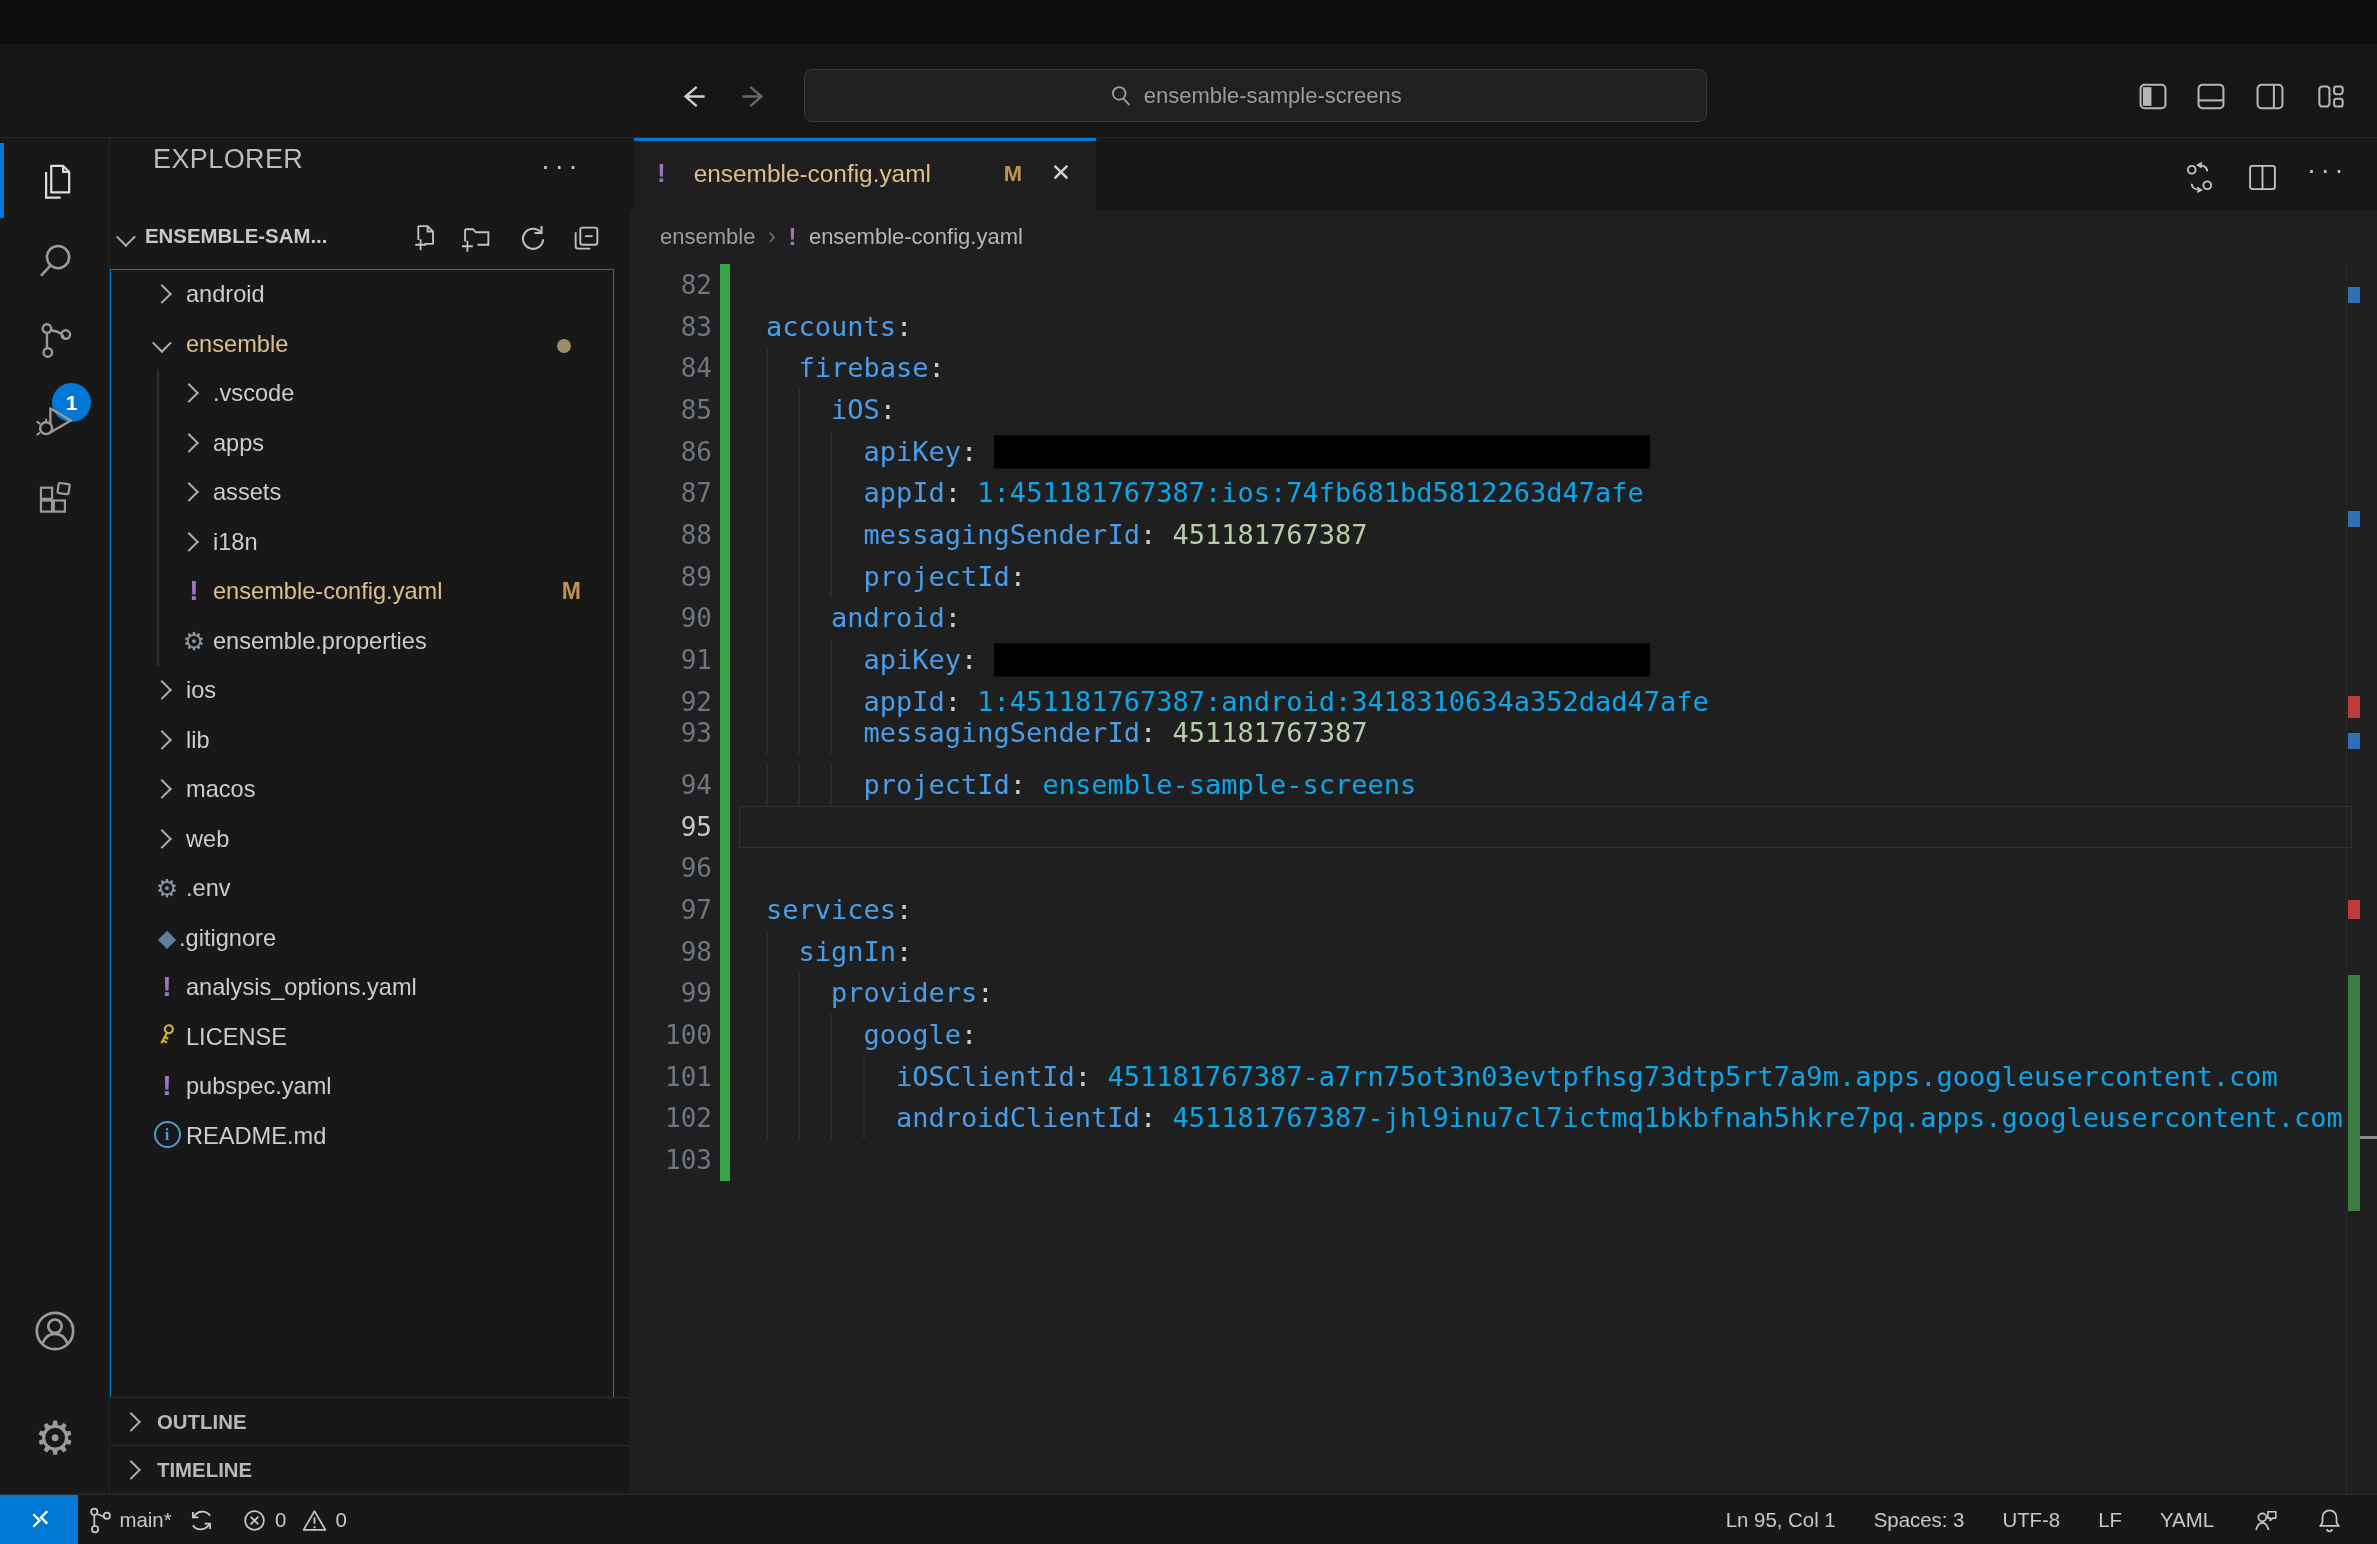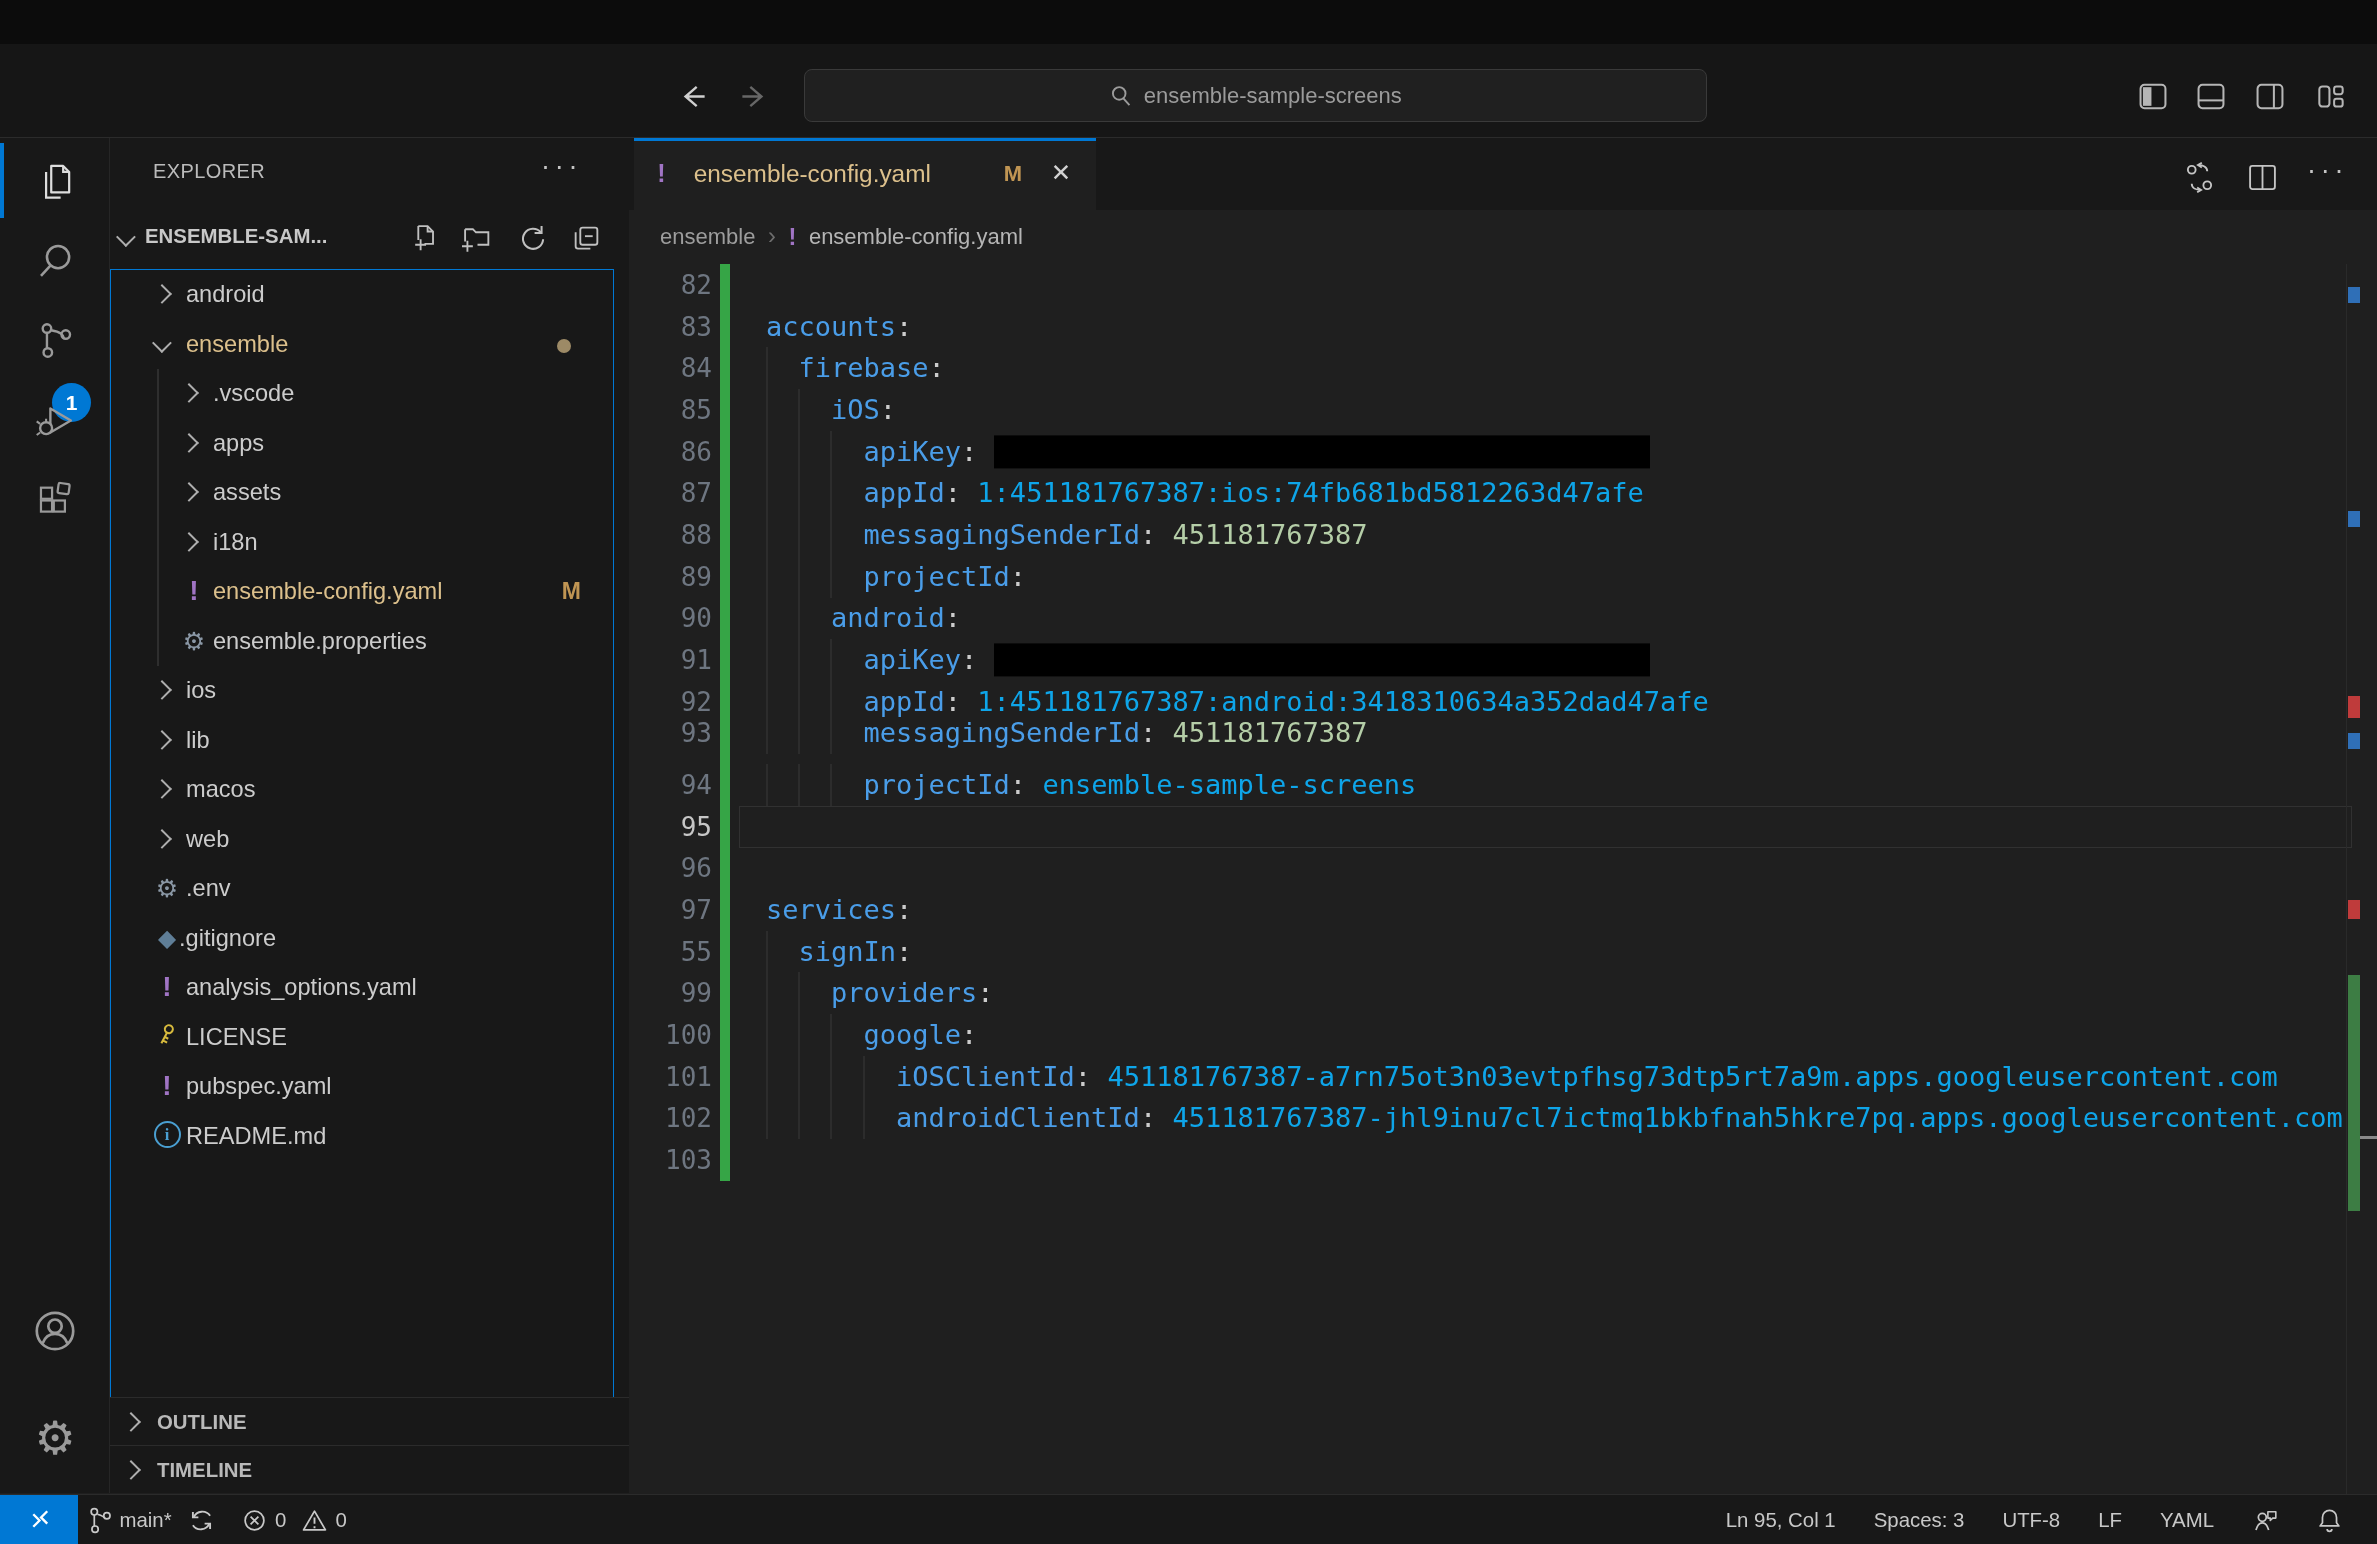--- a/index.html
+++ b/index.html
@@ -19,21 +19,21 @@
   #activitybar{left:0;top:138px;width:110px;height:1355px;background:#181818;border-right:0.8px solid #262626;box-sizing:border-box;}
   .act-item{left:0;width:110px;height:75px;display:flex;align-items:center;justify-content:center;}
   .act-active-border{left:0;top:4.7px;width:3.9px;height:75px;background:#0078d4;}
   #scm-badge{left:52px;top:80px;width:39px;height:39px;border-radius:50%;background:#0078d4;color:#fff;
              font-size:21px;font-weight:bold;display:flex;align-items:center;justify-content:center;}
   .gear-glyph{font-size:46px;color:#9a9a9a;line-height:1;}
 
   
   #sidebar{left:110px;top:138px;width:519px;height:1355px;background:#181818;}
   #explorer-title-row{left:0;top:0;width:519px;height:68px;}
-  #explorer-title{left:43px;top:22px;font-size:20px;color:#bbbbbb;letter-spacing:0.4px;}
+  #explorer-title{left:43px;top:6px;font-size:27px;color:#bbbbbb;letter-spacing:0.4px;}
   #explorer-more{left:431px;top:12.6px;font-size:27px;letter-spacing:4.7px;color:#c5c5c5;}
   #section-row{left:0;top:68px;width:519px;height:63px;}
   #section-label{left:35px;top:19px;font-size:20.4px;font-weight:bold;color:#c8c8c8;}
   .section-chevron{left:9.4px;top:23.6px;}
   .sec-icon{top:17.3px;width:31px;height:31px;}
 
   #tree{left:0;top:131px;width:504px;height:1129px;border:1.6px solid #0078d4;box-sizing:border-box;}
   .tree-row{left:0;width:501px;height:50px;}
   .tree-label{position:absolute;top:11px;font-size:23.6px;color:#cccccc;white-space:nowrap;}
   .tree-label.modified{color:#dcc08c;}
@@ -467,21 +467,21 @@
         </div>
         <div class="abs crow" style="top: 583px;">
           <span class="ln">96</span>
           <span class="ctext"></span>
         </div>
         <div class="abs crow" style="top: 625px;">
           <span class="ln">97</span>
           <span class="ctext"><span class="k">services</span><span class="p">:</span></span>
         </div>
         <div class="abs crow" style="top: 667px;">
-          <span class="ln">55</span>
+          <span class="ln">98</span>
           <div class="guide" style="left: 137px;"></div>
           <span class="ctext"><span class="sp">  </span><span class="k">signIn</span><span class="p">:</span></span>
         </div>
         <div class="abs crow" style="top: 708px;">
           <span class="ln">99</span>
           <div class="guide" style="left: 137px;"></div>
           <div class="guide" style="left: 169px;"></div>
           <span class="ctext"><span class="sp">    </span><span class="k">providers</span><span class="p">:</span></span>
         </div>
         <div class="abs crow" style="top: 750px;">

